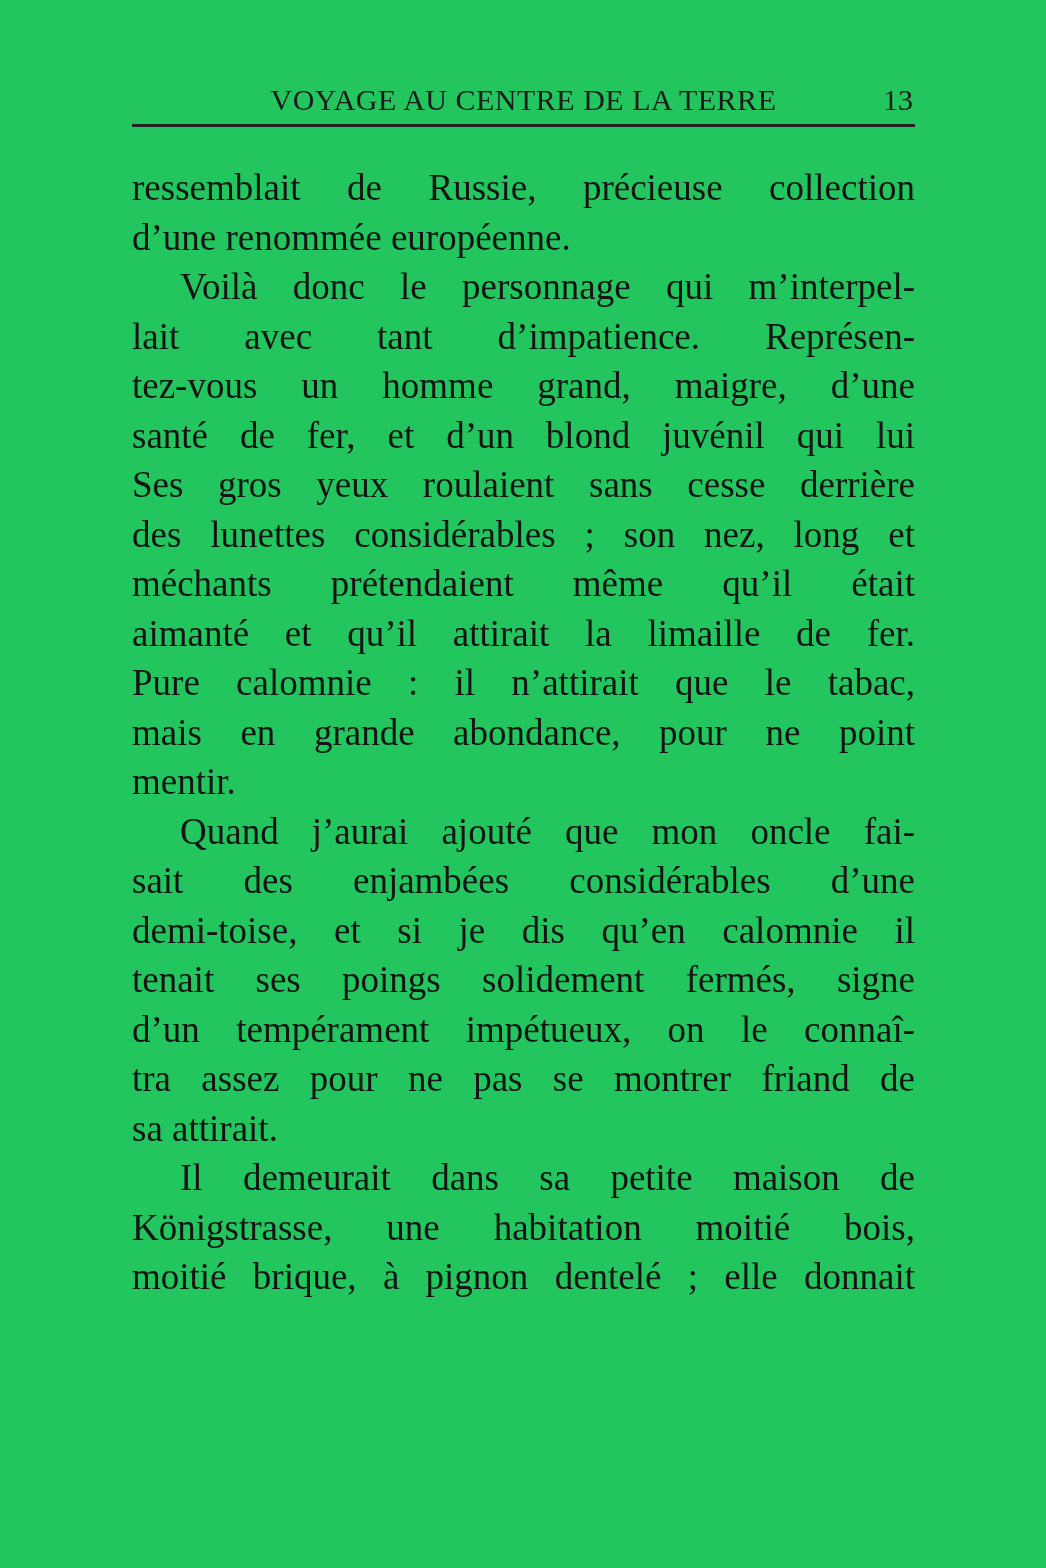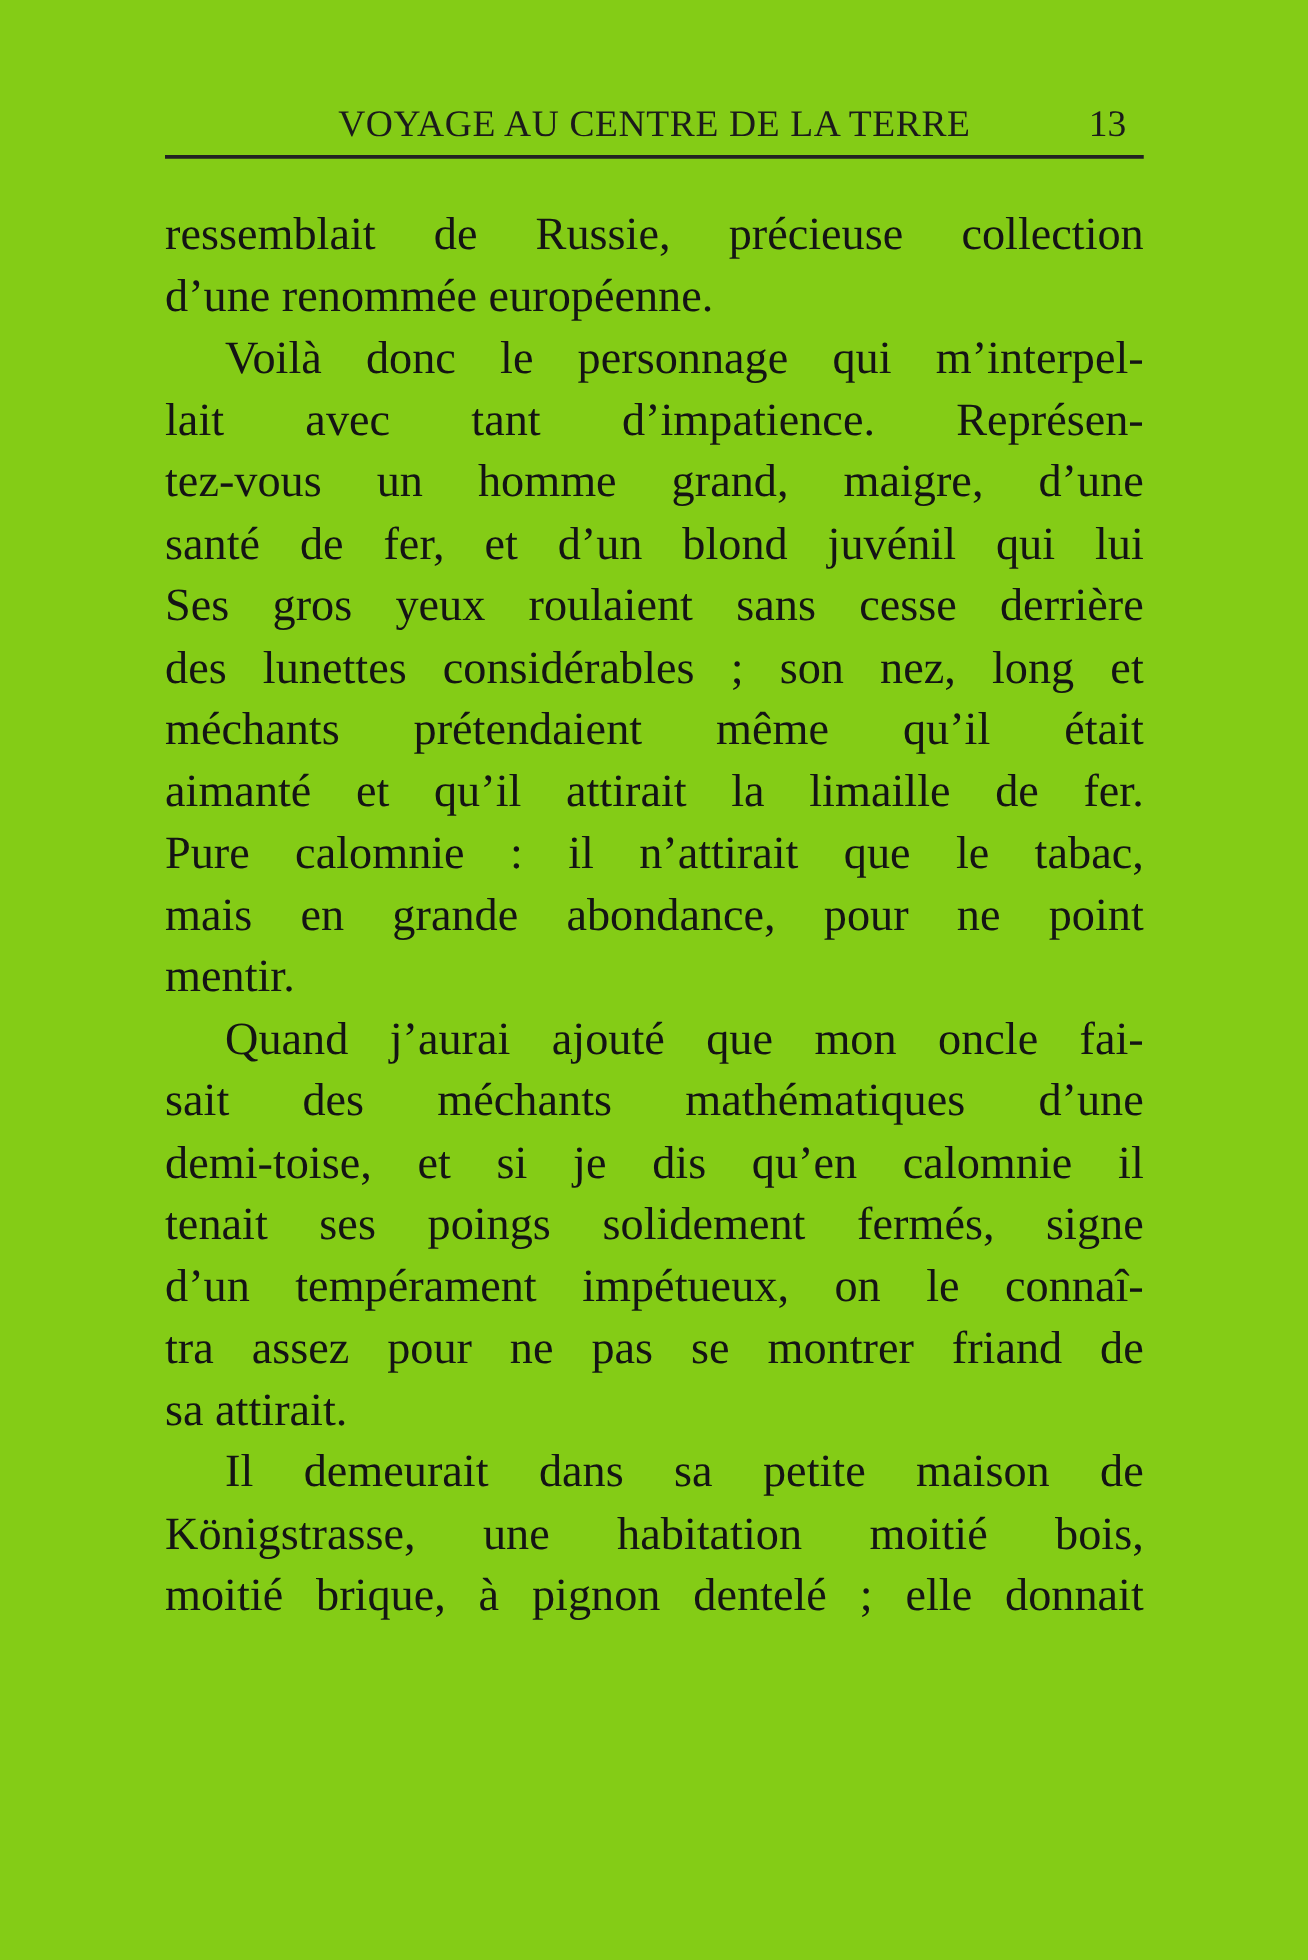--- a/index.html
+++ b/index.html
@@ -1,39 +1,39 @@
 <!DOCTYPE html>
 <html><head>
 <meta charset="utf-8">
 <style>
   html, body { margin: 0; padding: 0; background: #ffffff; }
   .page {
     position: relative;
     width: 1046px;
     height: 1568px;
-    background: #84cc16;
+    background: #22c55e;
     color: #171717;
     font-family: "Liberation Serif", "DejaVu Serif", serif;
     overflow: hidden;
   }
   .header {
     position: absolute;
     left: 132px;
     top: 85px;
     width: 783px;
     height: 34px;
     font-size: 30px;
     line-height: 30px;
     text-align: center;
     letter-spacing: 0.5px;
     color: #1b1b1b;
   }
   .header .pagenum {
     position: absolute;
-    right: 14px;
+    right: 2px;
     top: 0;
     letter-spacing: 0;
   }
   .rule {
     position: absolute;
     left: 132px;
     top: 124px;
     width: 783px;
     height: 3px;
     background: #222222;
@@ -73,21 +73,21 @@
       <div class="line">tez-vous un homme grand, maigre, d’une</div>
       <div class="line">santé de fer, et d’un blond juvénil qui lui</div>
       <div class="line">Ses gros yeux roulaient sans cesse derrière</div>
       <div class="line">des lunettes considérables ; son nez, long et</div>
       <div class="line">méchants prétendaient même qu’il était</div>
       <div class="line">aimanté et qu’il attirait la limaille de fer.</div>
       <div class="line">Pure calomnie : il n’attirait que le tabac,</div>
       <div class="line">mais en grande abondance, pour ne point</div>
       <div class="line pend">mentir.</div>
       <div class="line indent">Quand j’aurai ajouté que mon oncle fai-</div>
-      <div class="line">sait des méchants mathématiques d’une</div>
+      <div class="line">sait des enjambées considérables d’une</div>
       <div class="line">demi-toise, et si je dis qu’en calomnie il</div>
       <div class="line">tenait ses poings solidement fermés, signe</div>
       <div class="line">d’un tempérament impétueux, on le connaî-</div>
       <div class="line">tra assez pour ne pas se montrer friand de</div>
       <div class="line pend">sa attirait.</div>
       <div class="line indent">Il demeurait dans sa petite maison de</div>
       <div class="line">Königstrasse, une habitation moitié bois,</div>
       <div class="line">moitié brique, à pignon dentelé ; elle donnait</div>
     </div>
 </div>

